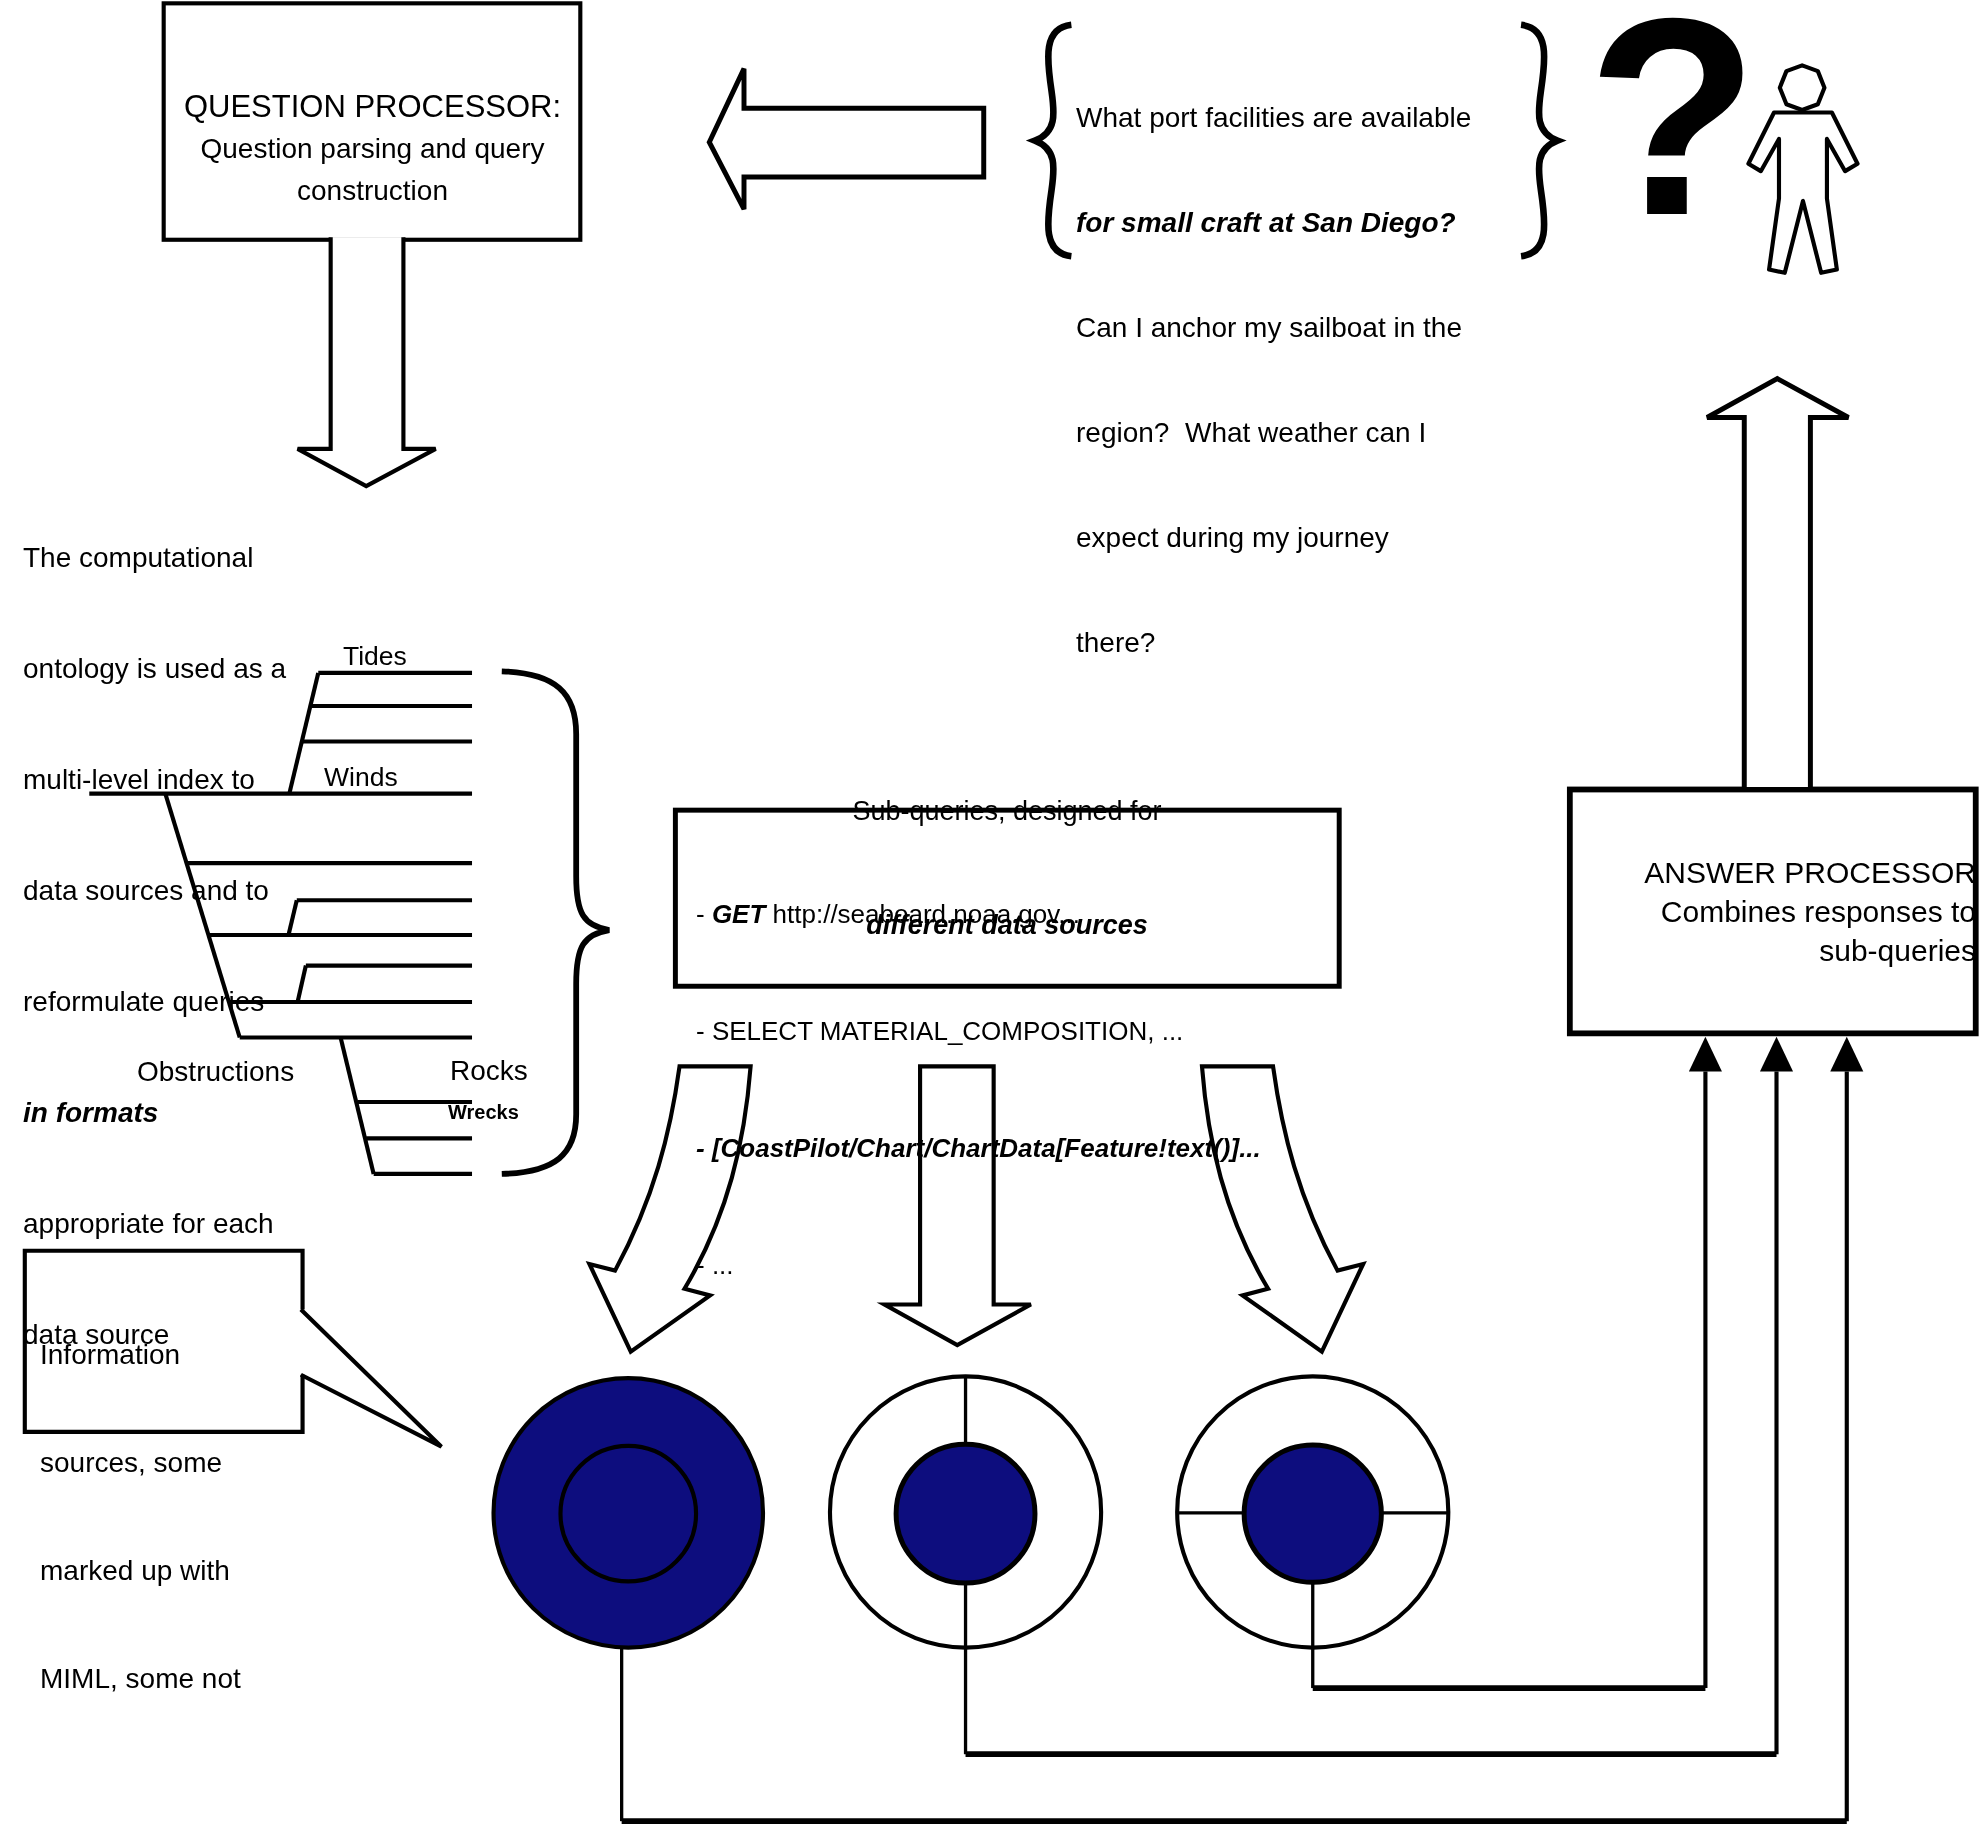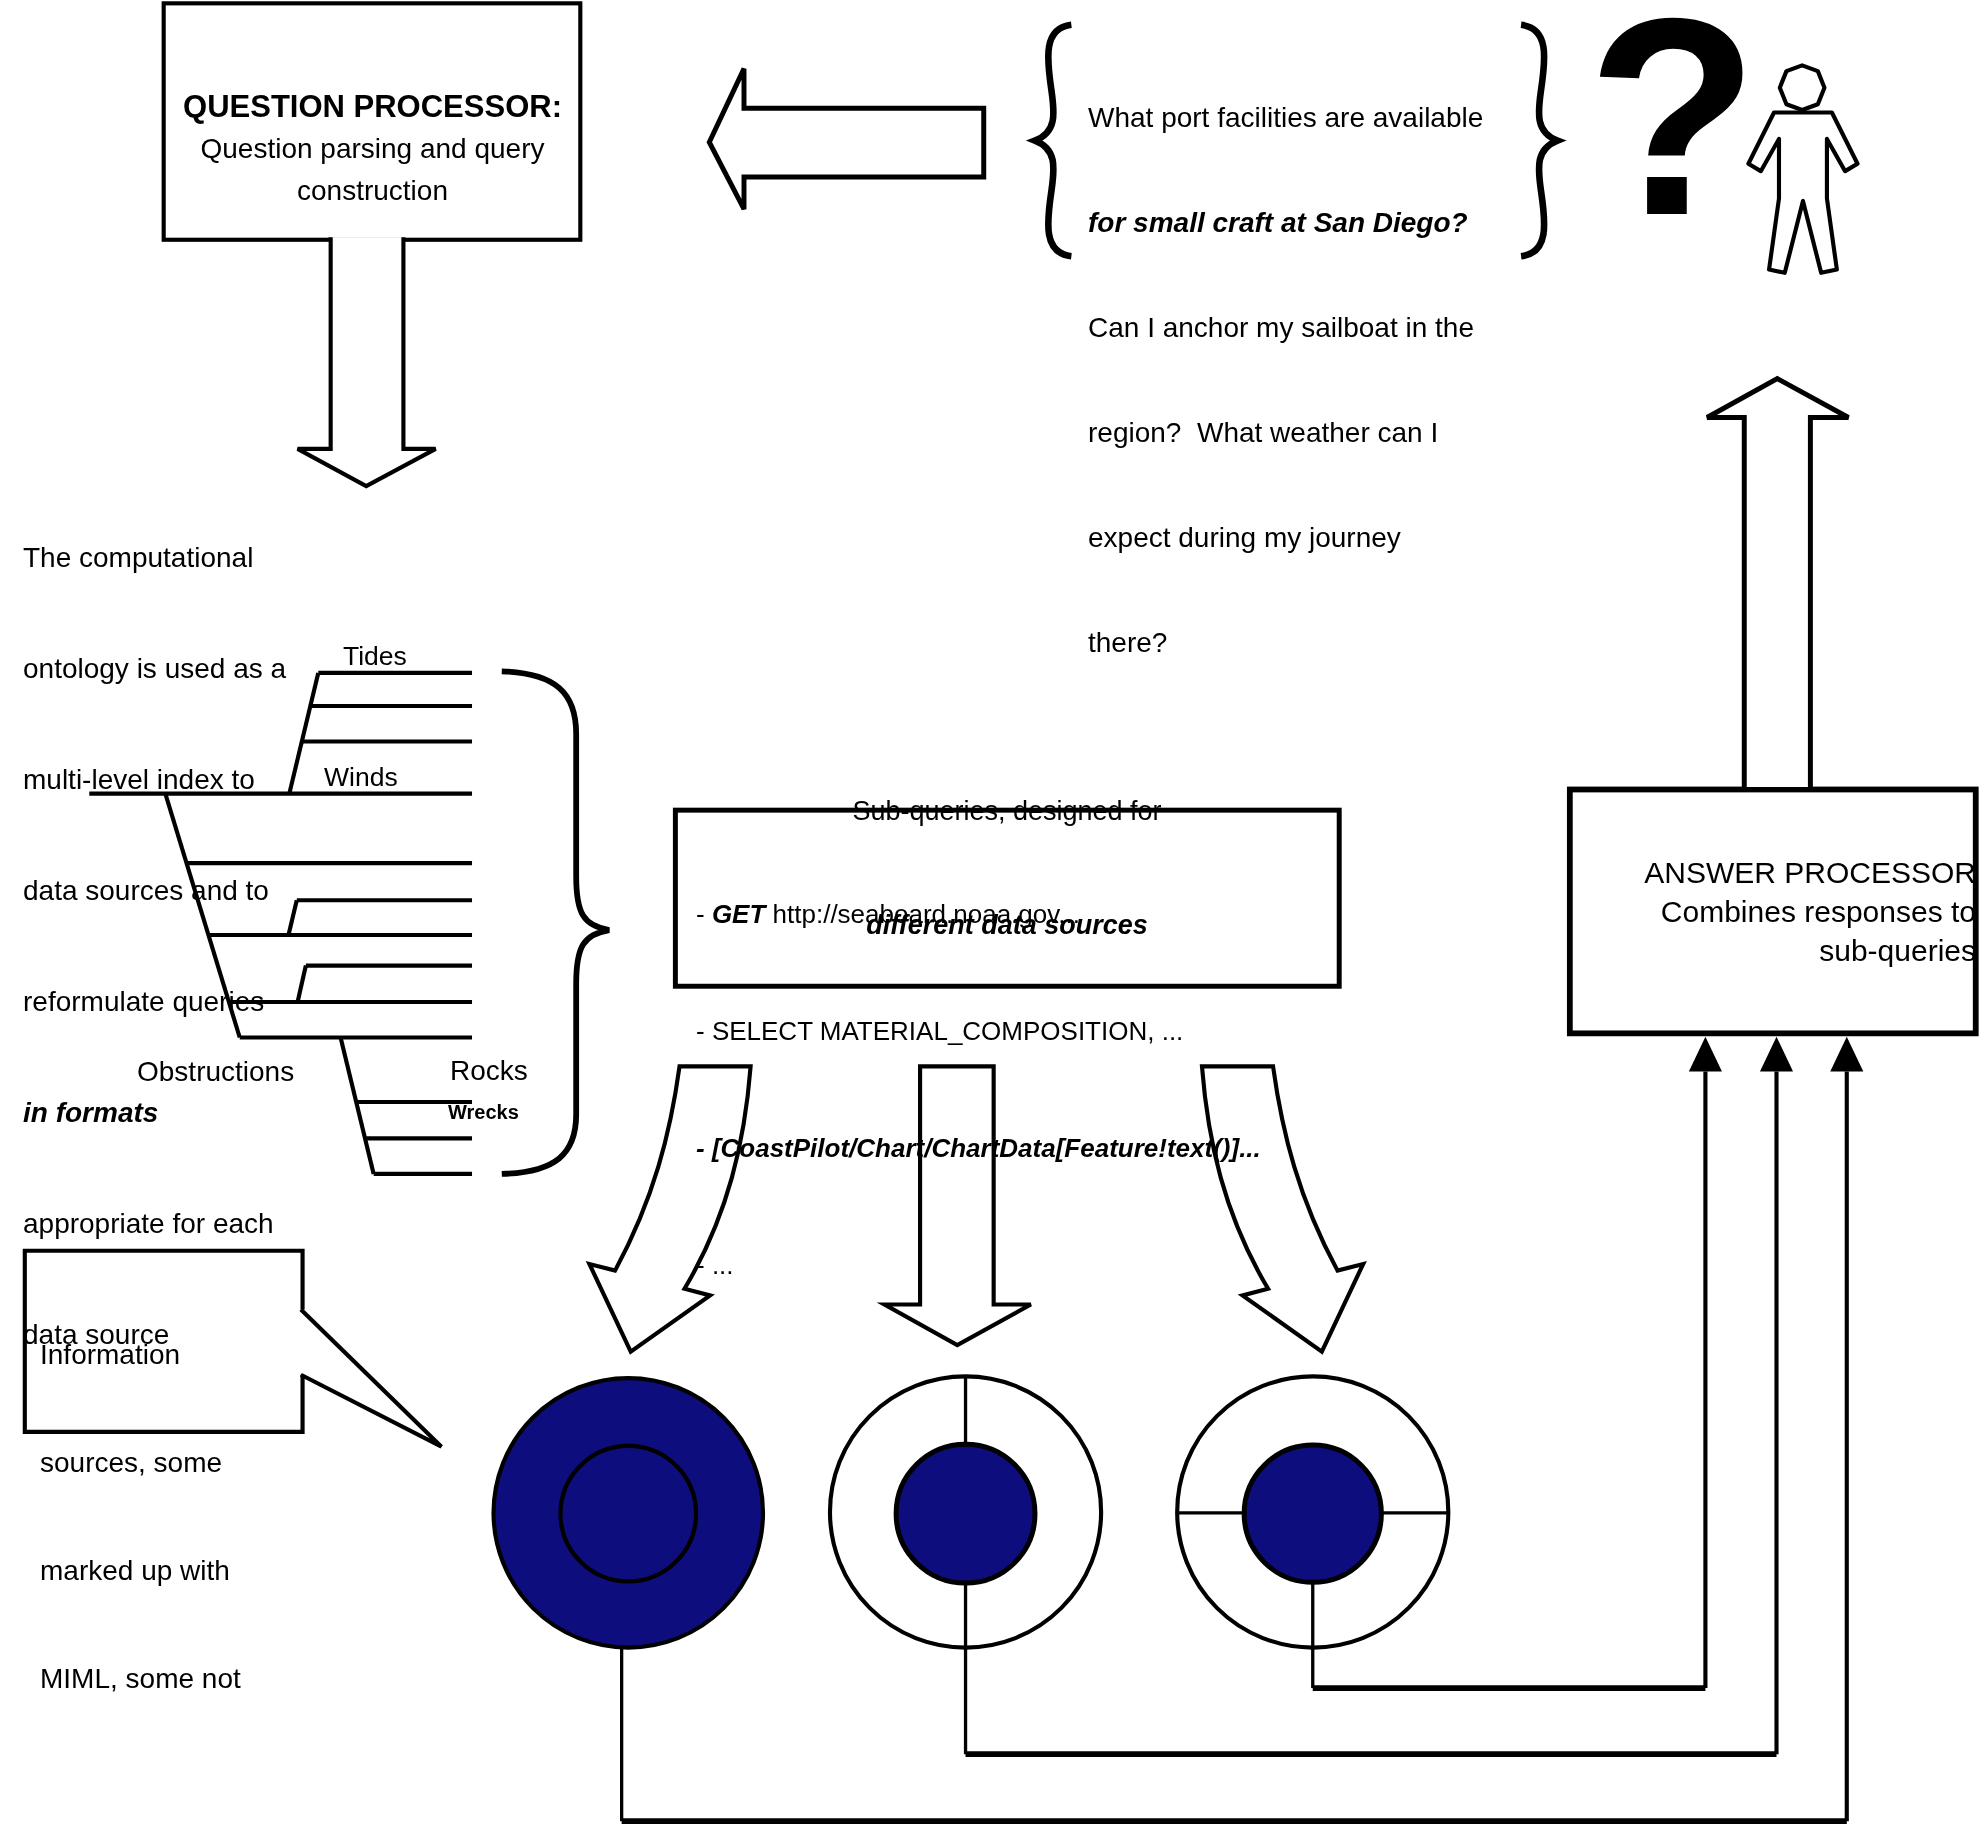--- a/index.html
+++ b/index.html
@@ -5,23 +5,23 @@
   html,body{margin:0;padding:0;background:#fff;}
   .stage{position:relative;width:1984px;height:1846px;background:#fff;
          font-family:"Liberation Sans",sans-serif;color:#000;overflow:hidden;}
   svg.art{position:absolute;left:0;top:0;width:1984px;height:1846px;}
   .t{position:absolute;white-space:pre;}
   .b{font-weight:bold;font-style:italic;}
   
   .qp{left:164px;top:3.3px;width:417px;height:236px;display:flex;flex-direction:column;
       align-items:center;justify-content:flex-start;padding-top:83px;box-sizing:border-box;
       text-align:center;font-size:28px;line-height:42px;}
-  .qp .title{font-size:31px;font-weight:bold;}
-  
-  .uq{left:1076px;top:30px;width:450px;font-size:28px;line-height:35px;margin-left:12px;}
+  .qp .title{font-size:31px;font-weight:normal;}
+  
+  .uq{left:1076px;top:30px;width:450px;font-size:28px;line-height:35px;}
   
   .qm{left:1587px;top:-23px;font-size:281px;font-weight:bold;line-height:1;}
   
   .on{left:23px;top:465px;width:331px;font-size:28px;line-height:37px;}
   
   .lb-tides{left:343px;top:641px;font-size:26.5px;}
   .lb-winds{left:324px;top:762px;font-size:26.5px;}
   .lb-obst{left:137px;top:1056px;font-size:28px;}
   .lb-rocks{left:450px;top:1055px;font-size:28px;font-weight:normal;}
   .lb-wrecks{left:448px;top:1101px;font-size:20px;font-weight:bold;}

